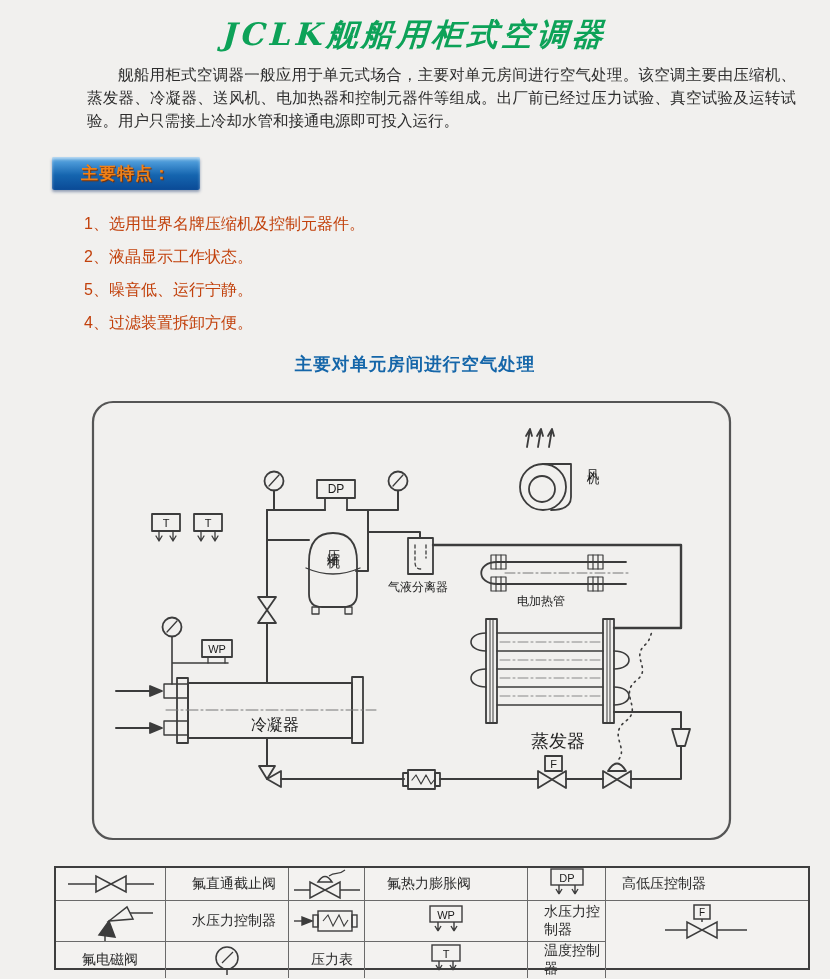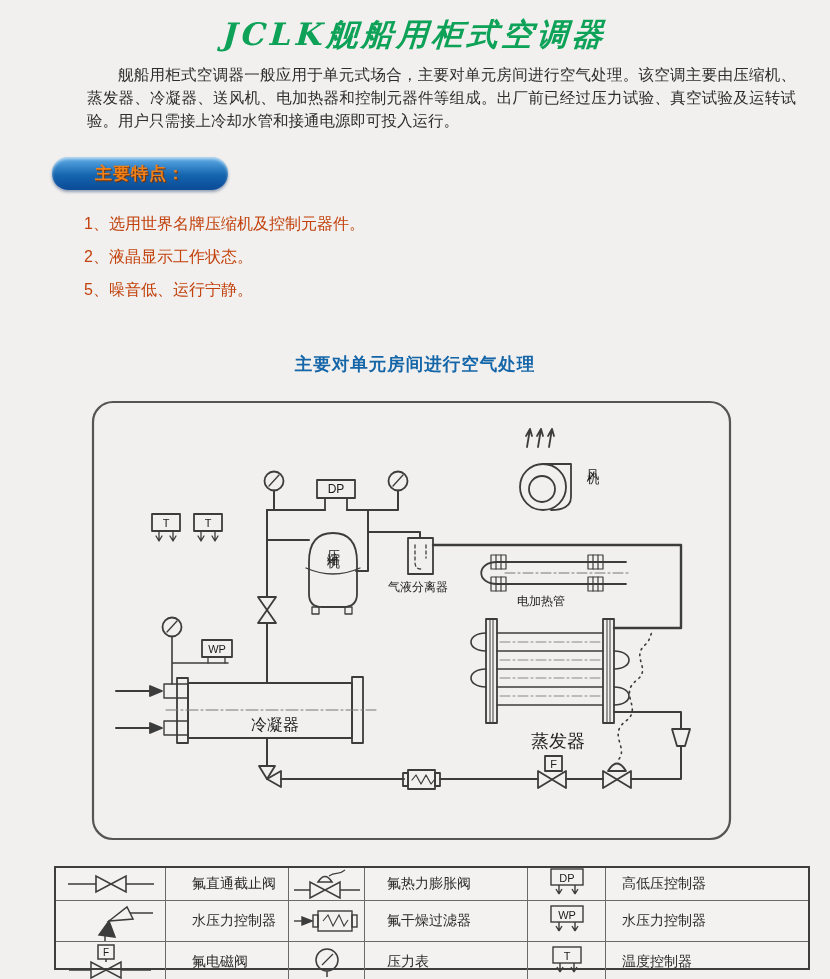--- a/index.html
+++ b/index.html
@@ -10,21 +10,21 @@
   *{margin:0;padding:0;box-sizing:border-box;}
   html,body{background:#e8e7e5;}
   .page{position:relative;width:830px;height:979px;background:var(--page-bg);
     font-family:"Liberation Sans","DejaVu Sans",sans-serif;color:#2e2e2e;overflow:hidden;margin:0 auto;}
   .page-title{position:absolute;top:14px;left:0;width:100%;text-align:center;
     font-size:31px;font-weight:bold;color:var(--title-green);
     font-family:"DejaVu Serif","Liberation Serif",serif;font-style:italic;
     letter-spacing:4px;transform:skewX(-4deg);}
   .intro{position:absolute;top:63px;left:63px;width:709px;font-size:15.5px;line-height:23px;
     text-align:justify;text-indent:2em;color:#2d2d2d;margin-left:24px;}
-  .badge{position:absolute;top:157px;left:52px;width:176px;height:33px;border-radius:16px;
+  .badge{position:absolute;top:157px;left:52px;width:148px;height:33px;border-radius:2px;
     background:linear-gradient(to bottom,#6db1e4 0%,var(--badge-blue-light) 18%,#1565af 55%,var(--badge-blue-dark) 100%);
     box-shadow:inset 0 2px 3px rgba(255,255,255,.55), 0 2px 3px rgba(30,60,110,.45);
     display:flex;align-items:center;justify-content:center;}
   .badge span{font-size:17px;font-weight:bold;color:var(--badge-text-orange);
     text-shadow:1px 1px 1px #7a2d00;letter-spacing:1px;}
   .features{position:absolute;top:207px;left:84px;list-style:none;}
   .features li{font-size:16px;line-height:33px;color:#c2410c;}
   .diagram-title{position:absolute;top:352px;left:0;width:100%;text-align:center;
     font-size:17.5px;font-weight:bold;color:var(--subtitle-blue);letter-spacing:1px;}
   
@@ -57,20 +57,21 @@
   <p class="intro">舰船用柜式空调器一般应用于单元式场合，主要对单元房间进行空气处理。该空调主要由压缩机、蒸发器、冷凝器、送风机、电加热器和控制元器件等组成。出厂前已经过压力试验、真空试验及运转试验。用户只需接上冷却水管和接通电源即可投入运行。</p>
 
   <div class="badge">
     <span>主要特点：</span>
   </div>
 
   <ul class="features">
     <li>1、选用世界名牌压缩机及控制元器件。</li>
     <li>2、液晶显示工作状态。</li>
     <li>5、噪音低、运行宁静。</li>
+    <li>4、过滤装置拆卸方便。</li>
   </ul>
 
   <h2 class="diagram-title">主要对单元房间进行空气处理</h2>
 
   <div class="panel">
     <svg class="schematic" width="660" height="460" viewBox="85 395 660 460">
       <g stroke="#3c3c3c" stroke-width="1.8" fill="none" stroke-linecap="round" stroke-linejoin="round">
 
         <rect x="93" y="402" width="637" height="437" rx="20" stroke="#555" stroke-width="2.2"></rect>
 
@@ -279,21 +280,20 @@
         <g stroke="#3c3c3c" stroke-width="1.4" fill="none">
         <path d="M2,16 H12"></path>
             <polygon points="20,16 10,12 10,20" fill="#3c3c3c"></polygon>
         <rect x="21" y="10" width="5" height="12"></rect>
             <rect x="26" y="6" width="34" height="20"></rect>
             <rect x="60" y="10" width="5" height="12"></rect>
         <path d="M31,16 l5,-6 l5,11 l6,-11 l5,11 l4,-6" stroke-width="1.1"></path>
           </g>
       </svg>
     </div>
-    <div class="lcell name c4">氟干燥过滤器</div>
     <div class="lcell sym">
       <svg class="lgsvg" width="60" height="32" viewBox="0 0 60 32">
         <g stroke="#3c3c3c" stroke-width="1.4" fill="none">
             <rect x="14" y="1" width="32" height="16"></rect>
         <path d="M22,17 V26 M22,26 l-3,-5 M22,26 l3,-5 M38,17 V26 M38,26 l-3,-5 M38,26 l3,-5"></path>
           </g>
         <text x="30" y="13.5" text-anchor="middle" font-size="11" fill="#1c1c1c" stroke="none">WP</text>
       </svg>
     </div>
     <div class="lcell name c6">水压力控制器</div>

